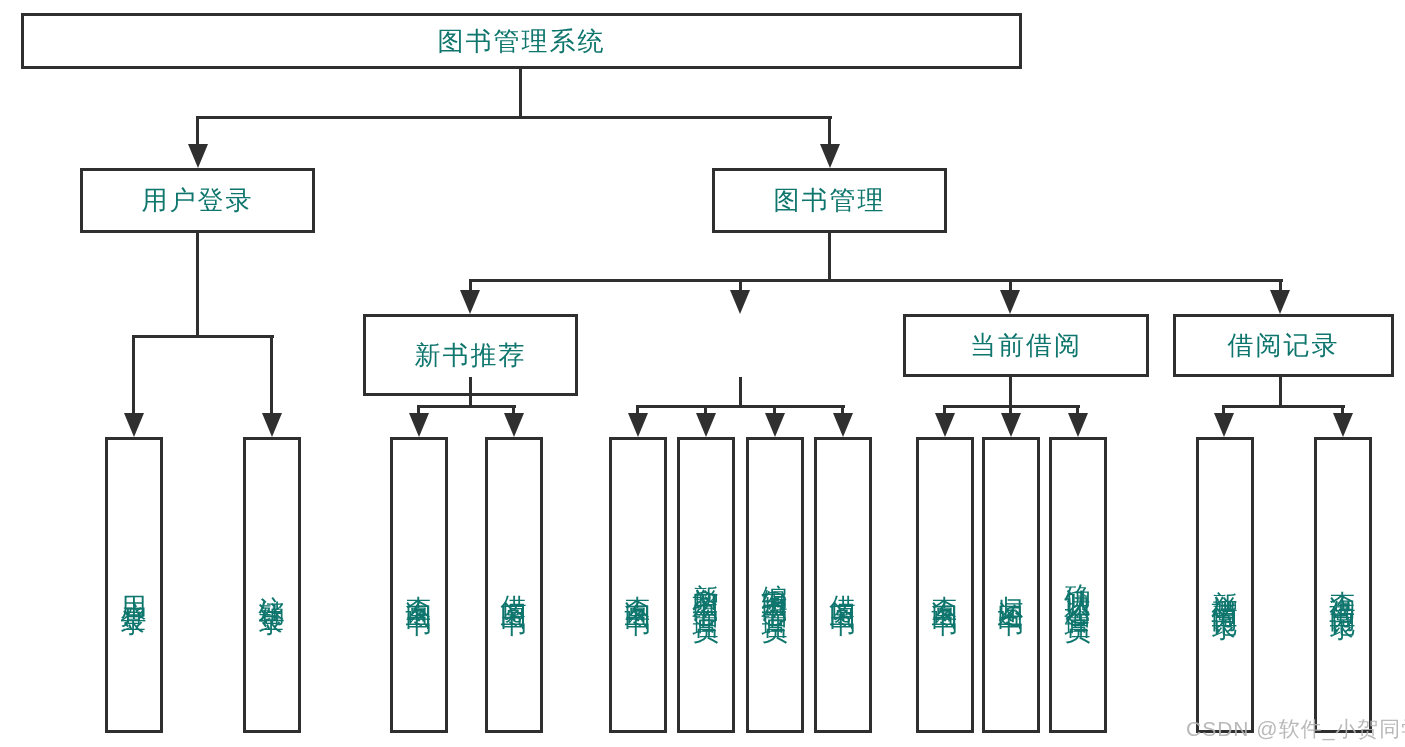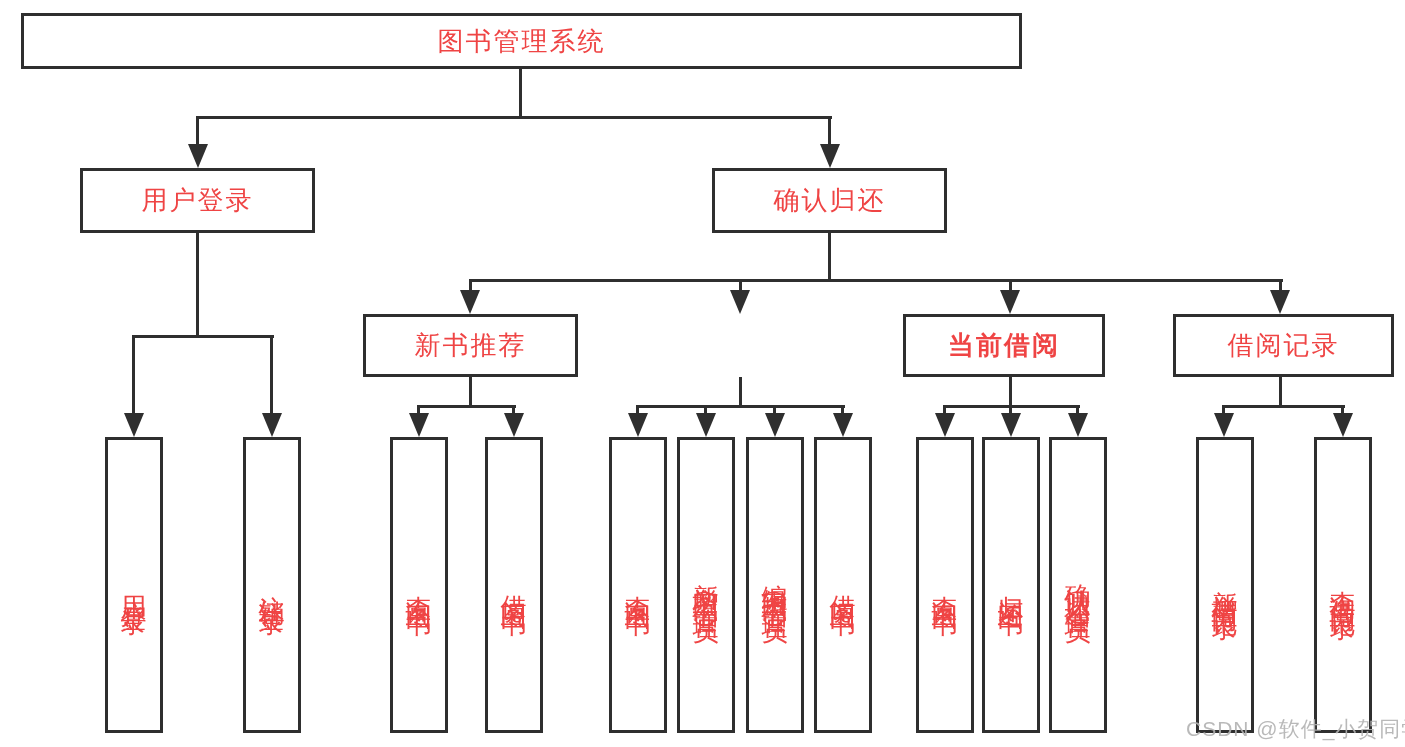--- a/index.html
+++ b/index.html
@@ -5,21 +5,21 @@
   html,body { margin:0; padding:0; background:#ffffff; }
   #stage {
     position:relative; width:1405px; height:747px; background:#ffffff;
     font-family:"Liberation Sans","DejaVu Sans",sans-serif;
     overflow:hidden;
   }
   .box {
     position:absolute; box-sizing:border-box;
     border:3px solid #2f2f2f; background:#ffffff;
     display:flex; align-items:center; justify-content:center;
-    color:#ef4444; font-size:26px; letter-spacing:2px;
+    color:#0f766e; font-size:26px; letter-spacing:2px;
     white-space:nowrap;
   }
   .leaf span {
     writing-mode:vertical-rl; text-orientation:mixed;
     letter-spacing:5px; line-height:1; font-size:26px;
   }
   .hl, .vl { position:absolute; background:#2f2f2f; }
   .vl { width:3px; }
   .hl { height:3px; }
   .tri {
@@ -47,45 +47,45 @@
   <div class="hl" style="left:196px;top:116px;width:636px;"></div>
   <div class="vl" style="left:196px;top:116px;height:32px;"></div>
   <div class="tri" style="left:188px;top:144px;"></div>
   <div class="vl" style="left:828px;top:116px;height:32px;"></div>
   <div class="tri" style="left:820px;top:144px;"></div>
 
   <div class="box" style="left:80px;top:168px;width:235px;height:65px;">
     <span>用户登录</span>
   </div>
   <div class="box" style="left:712px;top:168px;width:235px;height:65px;">
-    <span>确认归还</span>
+    <span>图书管理</span>
   </div>
 
   <div class="vl" style="left:196px;top:233px;height:105px;"></div>
   <div class="hl" style="left:132px;top:335px;width:142px;"></div>
   <div class="vl" style="left:132px;top:335px;height:82px;"></div>
   <div class="tri" style="left:124px;top:413px;"></div>
   <div class="vl" style="left:270px;top:335px;height:82px;"></div>
   <div class="tri" style="left:262px;top:413px;"></div>
 
   <div class="vl" style="left:828px;top:233px;height:49px;"></div>
   <div class="hl" style="left:469px;top:279px;width:814px;"></div>
   <div class="vl" style="left:469px;top:279px;height:15px;"></div>
   <div class="tri" style="left:460px;top:290px;"></div>
   <div class="vl" style="left:739px;top:279px;height:15px;"></div>
   <div class="tri" style="left:730px;top:290px;"></div>
   <div class="vl" style="left:1009px;top:279px;height:15px;"></div>
   <div class="tri" style="left:1000px;top:290px;"></div>
   <div class="vl" style="left:1279px;top:279px;height:15px;"></div>
   <div class="tri" style="left:1270px;top:290px;"></div>
 
-  <div class="box" style="left:363px;top:314px;width:215px;height:63px;">
+  <div class="box" style="left:363px;top:314px;width:215px;height:82px;">
     <span>新书推荐</span>
   </div>
-  <div class="box" style="left:903px;top:314px;width:202px;height:63px;font-weight:bold;">
+  <div class="box" style="left:903px;top:314px;width:246px;height:63px;">
     <span>当前借阅</span>
   </div>
   <div class="box" style="left:1173px;top:314px;width:221px;height:63px;">
     <span>借阅记录</span>
   </div>
 
   <div class="vl" style="left:469px;top:377px;height:31px;"></div>
   <div class="hl" style="left:417px;top:405px;width:99px;"></div>
   <div class="vl" style="left:417px;top:405px;height:13px;"></div>
   <div class="tri" style="left:409px;top:413px;"></div>

